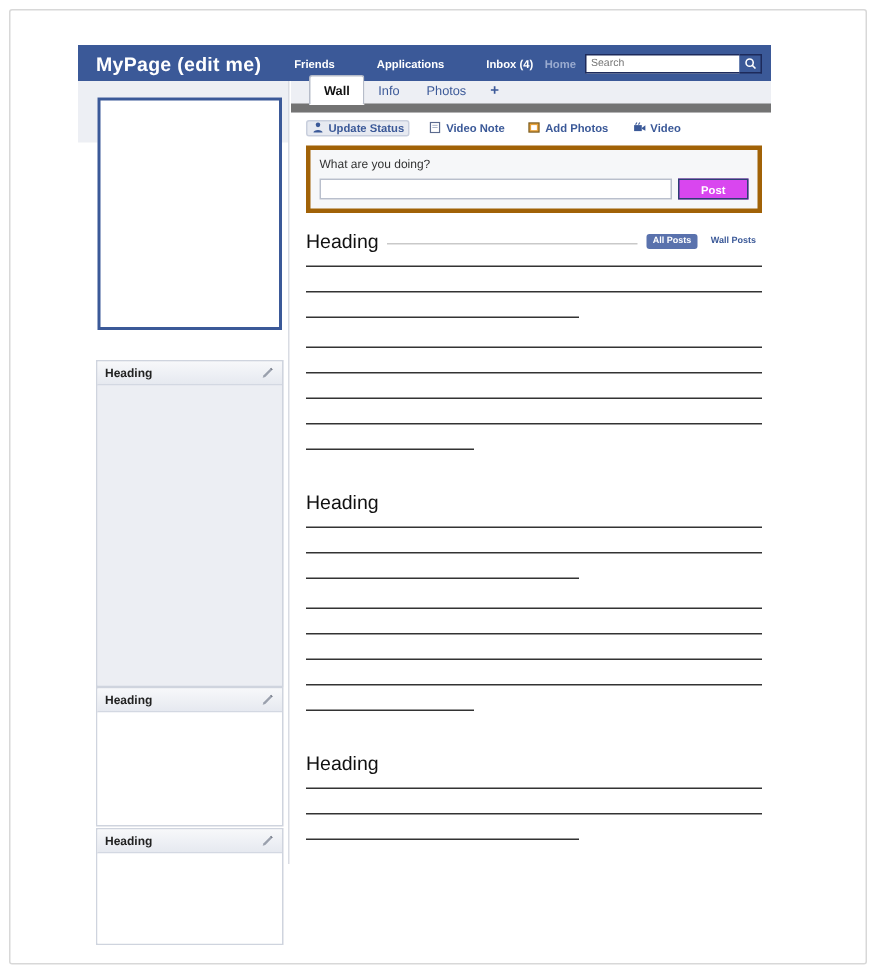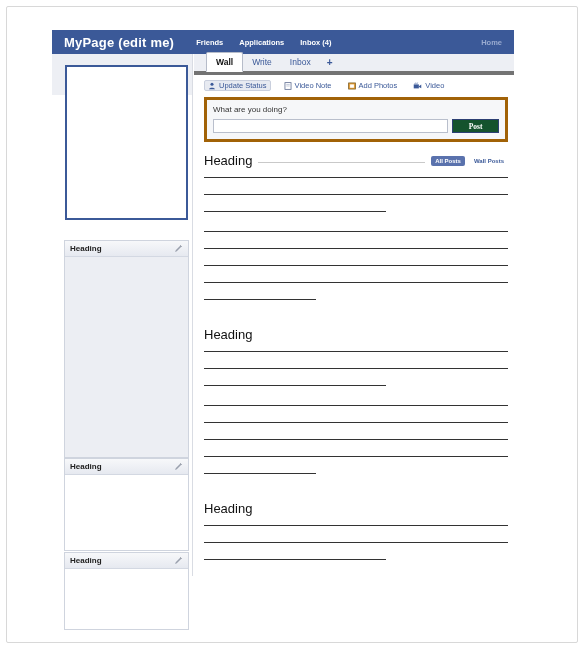--- a/index.html
+++ b/index.html
@@ -51,21 +51,21 @@
     color: #ffffff;
     font-size: 13px;
     font-weight: bold;
     letter-spacing: 0.2px;
     white-space: nowrap;
   }
   .topnav {
     display: flex;
     align-items: center;
     margin-left: 22px;
-    gap: 16px;
+    gap: 28px;
   }
   .topnav a {
     color: #ffffff;
     font-size: 7.5px;
     font-weight: bold;
     text-decoration: none;
     white-space: nowrap;
   }
   .home-link {
     margin-left: auto;
@@ -179,21 +179,21 @@
     width: 322px;
     border-left: 1px solid #d9dce3;
     box-sizing: border-box;
     padding-left: 1px;
   }
 
   .tabbar {
     position: relative;
     height: 21px;
     background: #edeff4;
-    border-bottom: 4px solid #737373;
+    border-bottom: 6px solid #737373;
     display: flex;
     align-items: flex-end;
     padding-left: 12px;
     box-sizing: border-box;
   }
   .tab {
     font-size: 8.5px;
     padding: 3px 9px 3px 9px;
     color: #3b5998;
     text-decoration: none;
@@ -214,24 +214,24 @@
 
   .actionbar {
     display: flex;
     align-items: center;
     gap: 10px;
     padding: 5px 0 4px 10px;
     background: #ffffff;
   }
   .action {
     display: flex;
-    align-items: flex-end;
+    align-items: flex-start;
     gap: 3px;
     font-size: 7.5px;
-    font-weight: normal;
+    font-weight: bold;
     color: #3b5998;
     text-decoration: none;
     white-space: nowrap;
     cursor: pointer;
     padding: 1px 3px;
     border-radius: 2px;
   }
   .action.sel { background: #e7eaf1; border: 1px solid #c9cfdd; padding: 0px 3px; }
   .ico { display: inline-block; line-height: 0; }
 
@@ -256,26 +256,26 @@
     font-size: 8px;
     font-family: "Liberation Sans", sans-serif;
     padding: 0 3px;
     outline: none;
     box-sizing: border-box;
     min-width: 0;
   }
   .postbtn {
     width: 47px;
     margin-left: 4px;
-    background: #14532d;
+    background: #d946ef;
     border: 1px solid #2c3f73;
     color: #ffffff;
     font-size: 7.5px;
     font-weight: bold;
-    font-family: Liberation Serif, serif;
+    font-family: Liberation Sans, sans-serif;
     cursor: pointer;
     box-sizing: border-box;
   }
 
   
   .feed { padding: 0 6px 0 10px; }
   .feed-block { padding-top: 11px; }
   .block-head {
     display: flex;
     align-items: center;
@@ -326,20 +326,31 @@
     <span class="brand">MyPage (edit me)</span>
 
     <div class="topnav">
       <a href="#">Friends</a>
       <a href="#">Applications</a>
       <a href="#">Inbox (4)</a>
     </div>
 
     <a href="#" class="home-link">Home</a>
 
+    <div class="searchwrap">
+      <input type="text" placeholder="Search" style="">
+      <div class="searchbtn">
+        <span class="ico">
+          <svg width="9" height="9" viewBox="0 0 12 12">
+            <circle cx="5" cy="5" r="3.2" fill="none" stroke="#ffffff" stroke-width="1.4"></circle>
+            <line x1="7.4" y1="7.4" x2="10.2" y2="10.2" stroke="#ffffff" stroke-width="1.4"></line>
+          </svg>
+        </span>
+      </div>
+    </div>
   </div>
 
   <div class="content-row">
 
     <div class="sidebar">
       <div class="sidebar-top-bg"></div>
       <div class="profile-photo"></div>
 
       <div class="side-box" style="top:186px;">
         <div class="side-head">
@@ -378,22 +389,22 @@
           </span>
         </div>
         <div class="side-body white" style="height:60px;"></div>
       </div>
     </div>
 
     <div class="main">
 
       <div class="tabbar">
         <a href="#" class="tab active">Wall</a>
-        <a href="#" class="tab">Write</a>
-        <a href="#" class="tab">Inbox</a>
+        <a href="#" class="tab">Info</a>
+        <a href="#" class="tab">Photos</a>
         <a href="#" class="tab plus">+</a>
       </div>
 
       <div class="actionbar">
         <a href="#" class="action sel">
           <span class="ico">
             <svg width="8" height="8" viewBox="0 0 10 10">
               <circle cx="5" cy="2.8" r="1.9" fill="#3b5998"></circle>
               <path d="M1.2 9.2 C1.2 6.4 8.8 6.4 8.8 9.2 Z" fill="#3b5998"></path>
             </svg>

